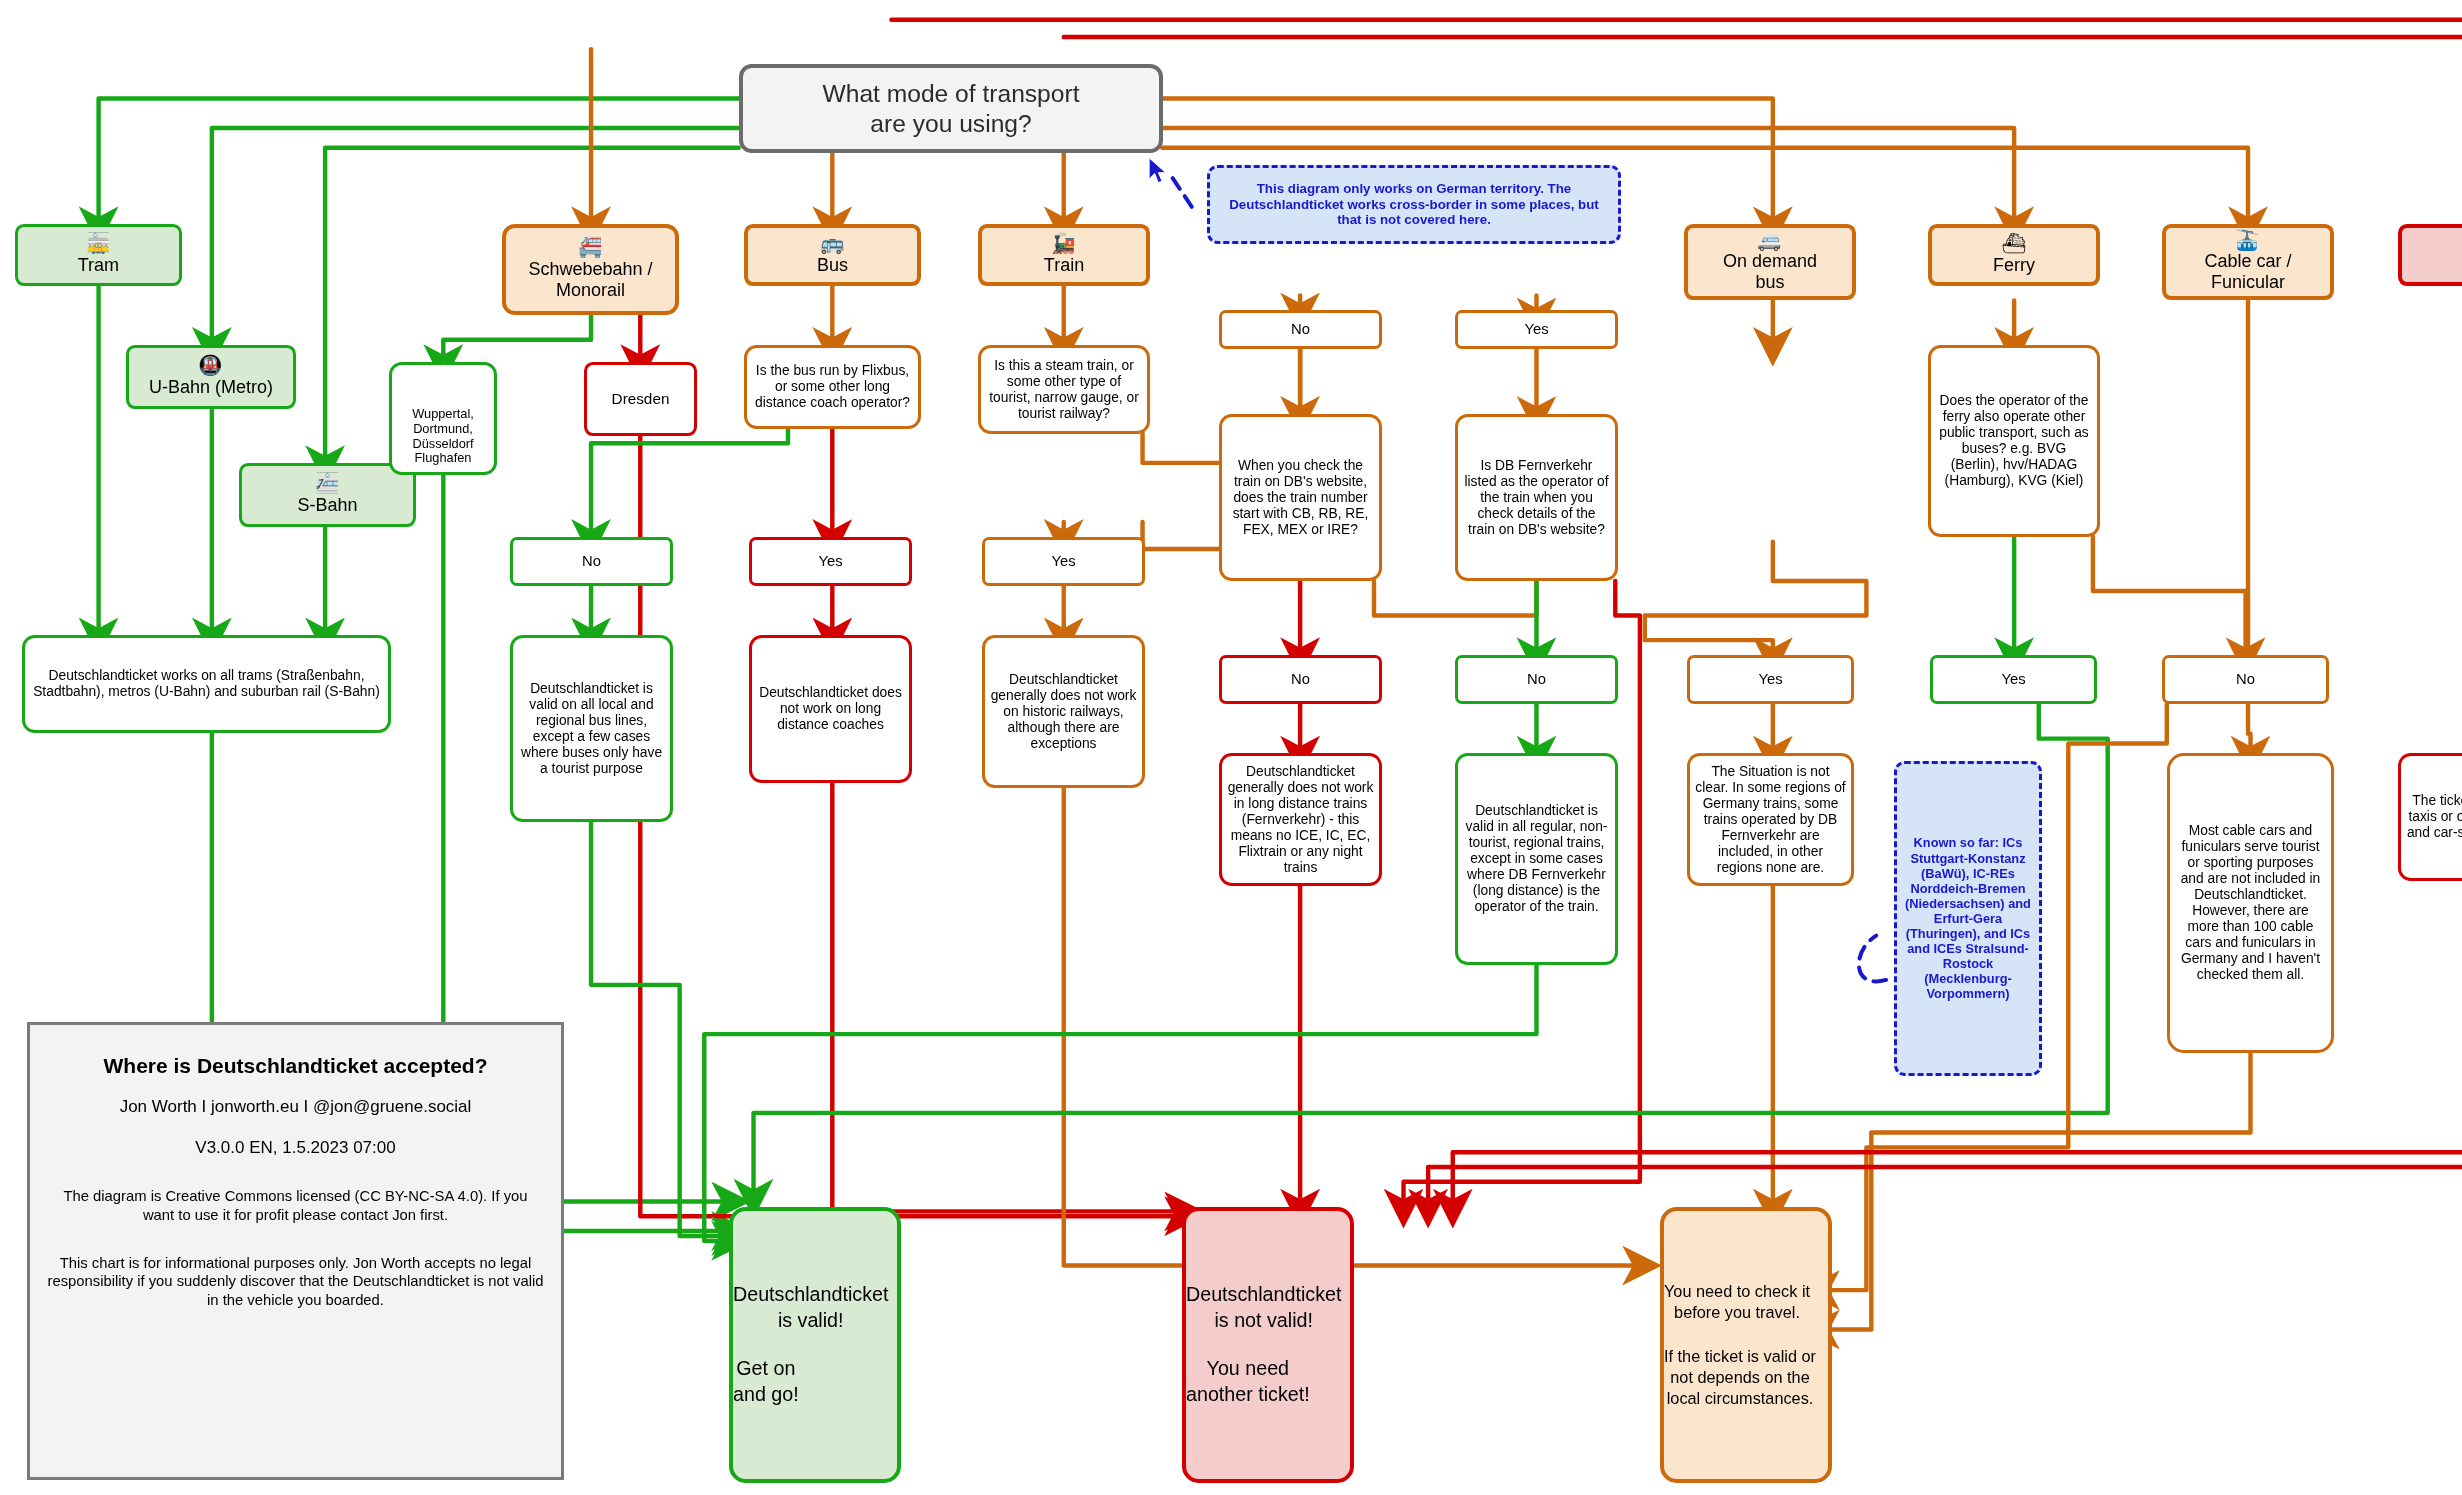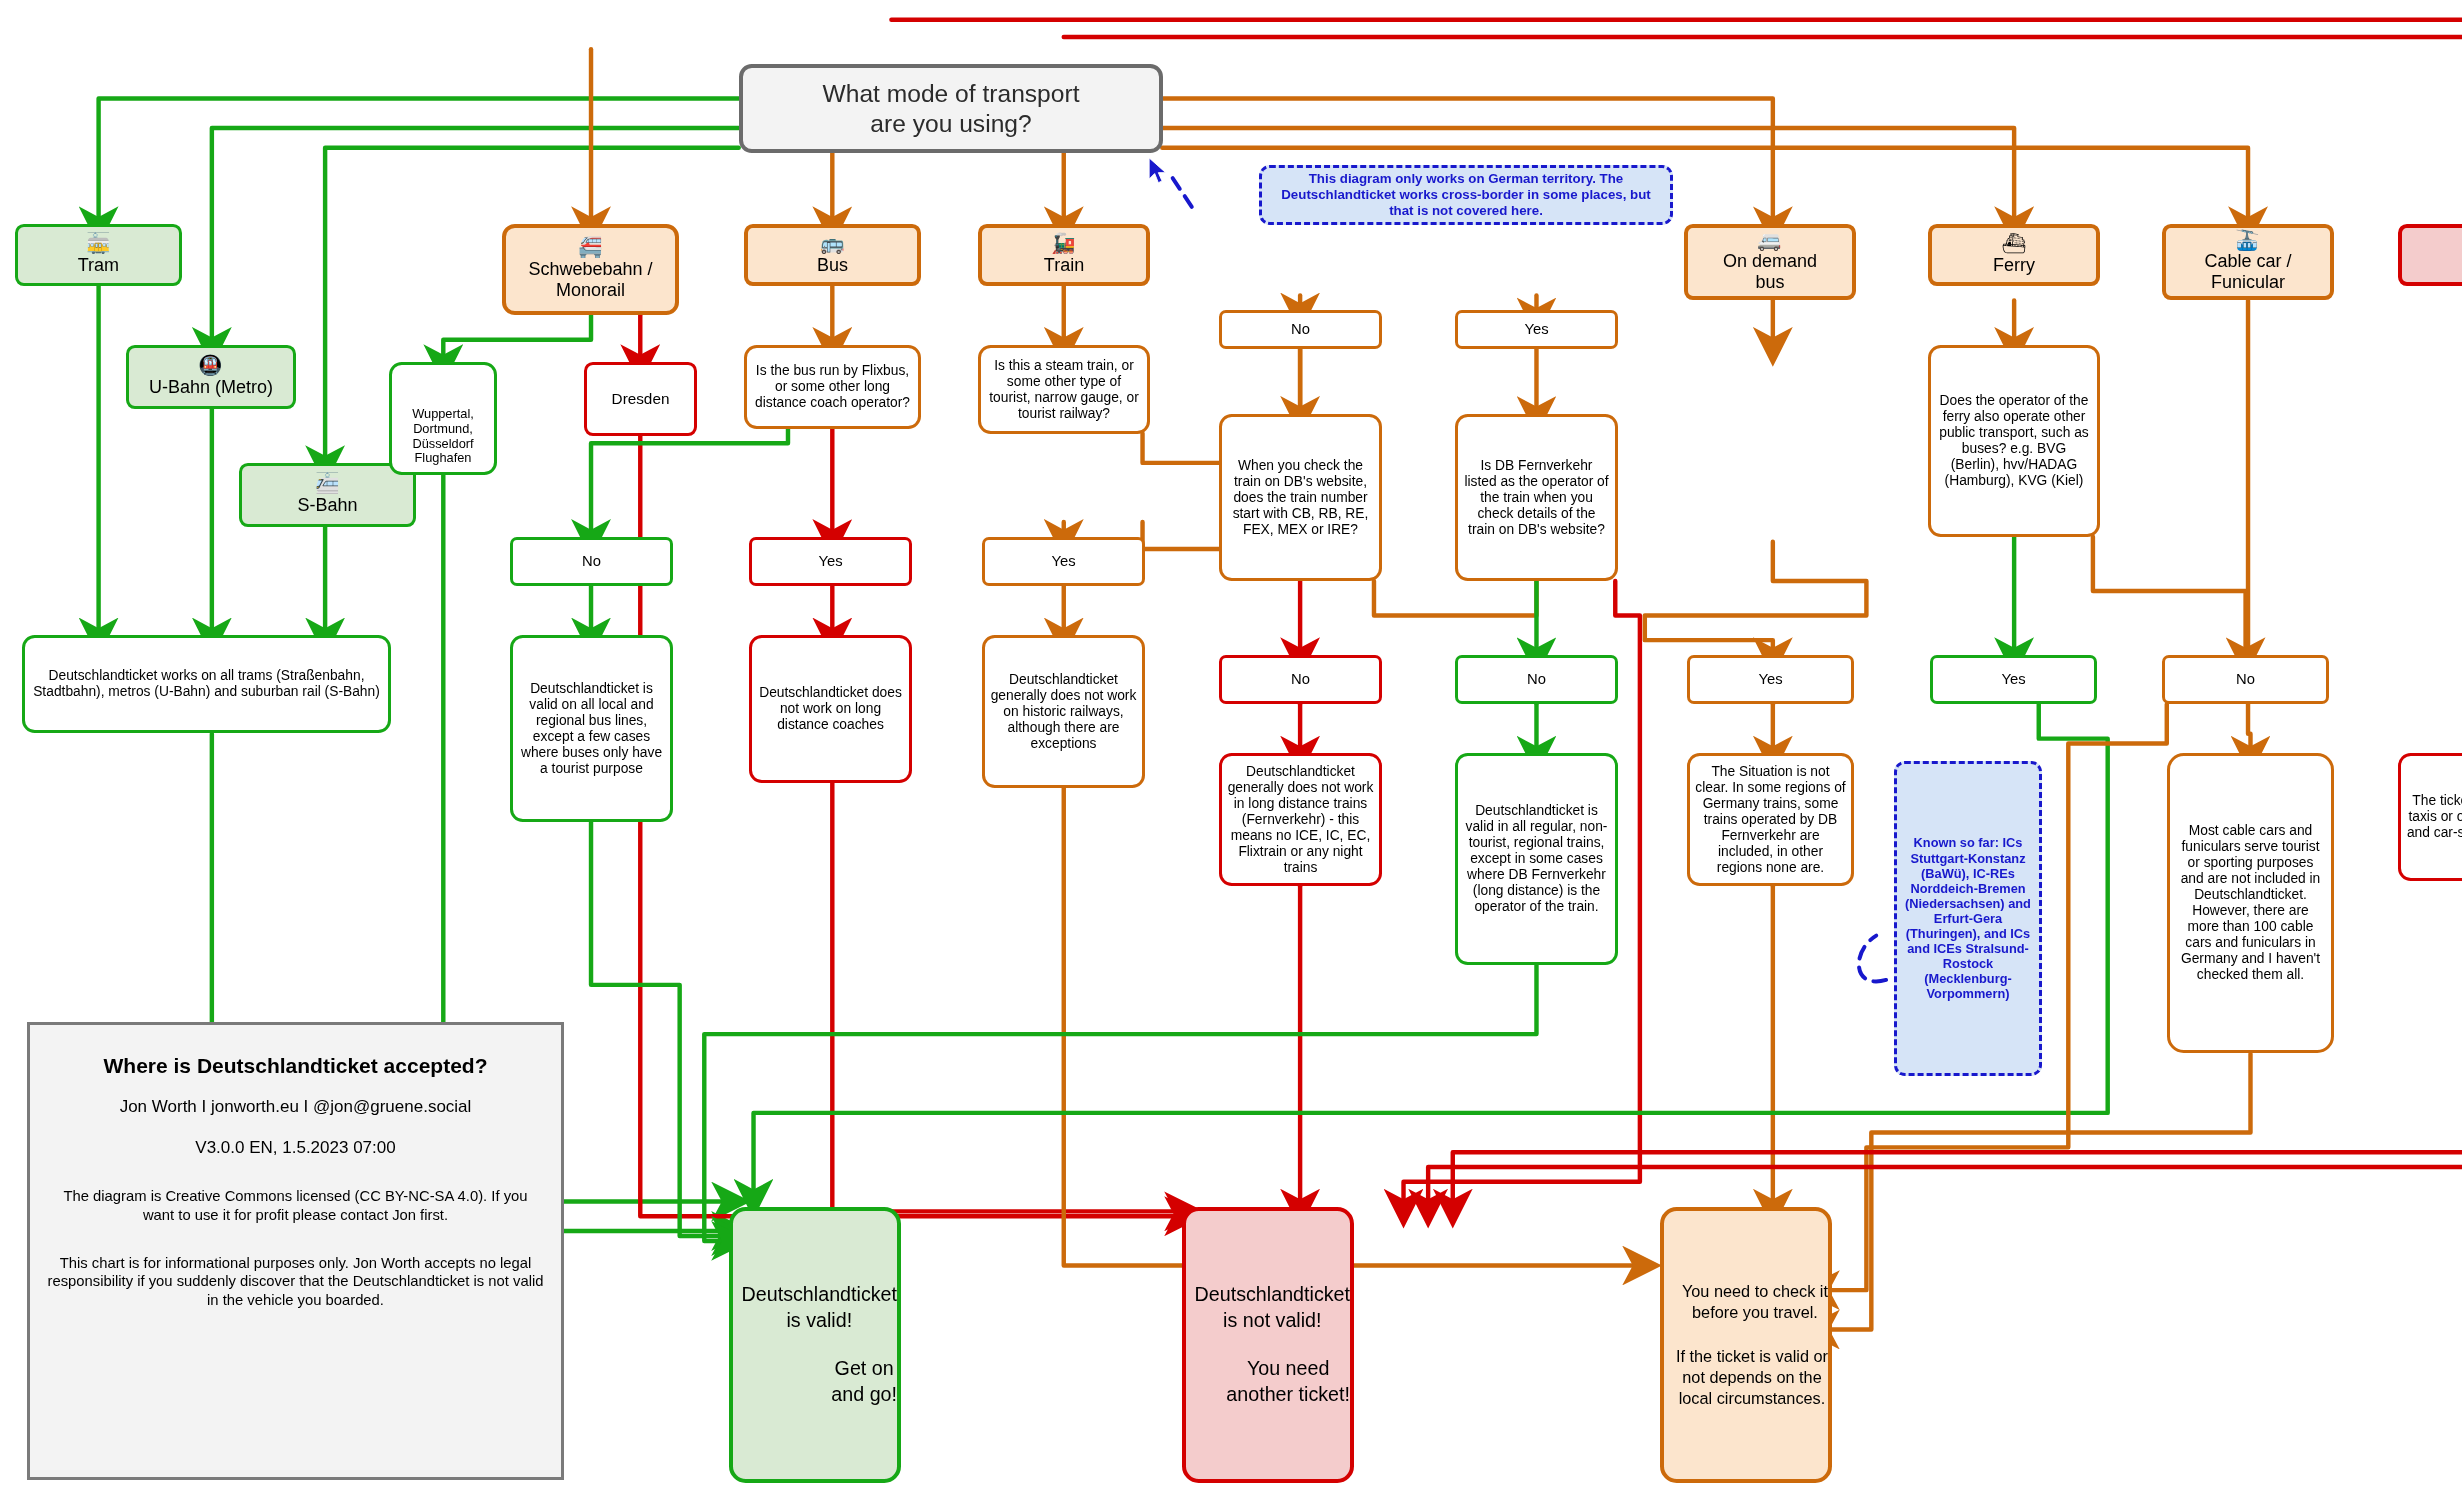--- a/index.html
+++ b/index.html
@@ -41,21 +41,21 @@
         color:#1818CC;font-weight:bold;display:flex;align-items:center;justify-content:center;
         text-align:center;border-radius:10.8px;line-height:1.18;}
 
   .legend{position:absolute;box-sizing:border-box;border:3.4px solid #7a7a7a;background:#f3f3f3;
           padding:19.7px 16.7px;color:#000;}
   .legend h1{font-size:21px;margin:8.9px 0 0 0;text-align:center;font-weight:bold;}
   .legend p{font-size:17px;margin:18.7px 0 0 0;text-align:center;line-height:1.25;}
   .legend p.small{font-size:14.8px;margin-top:29.5px;}
 
   .outcome{position:absolute;box-sizing:border-box;display:flex;flex-direction:column;
-           align-items:flex-end;justify-content:center;text-align:center;border-style:solid;
+           align-items:flex-start;justify-content:center;text-align:center;border-style:solid;
            border-radius:16.7px;line-height:1.3;}
   .outcome .l1{font-size:19.7px;}
   .outcome .gap{height:22.7px;}
 
   .title-box{position:absolute;box-sizing:border-box;border:4.4px solid #6b6b6b;background:#f3f3f3;
              border-radius:12.8px;display:flex;align-items:center;justify-content:center;
              text-align:center;font-size:24.6px;line-height:1.2;color:#2b2b2b;}
 
   .cursor{position:absolute;width:22.7px;height:27.6px;}
 </style>
@@ -192,21 +192,21 @@
 
   <div class="title-box" style="left:739px;top:64px;width:424px;height:89px;">
     <span style="white-space:pre-line">What mode of transport
 are you using?</span>
   </div>
 
   <svg class="cursor" style="left:1147px;top:157px;" viewBox="0 0 24 30">
     <path d="M2,1 L2,24 L8,18 L12,28 L16,26 L12,17 L20,17 Z" fill="#1818CC" stroke="#fff" stroke-width="1"></path>
   </svg>
 
-  <div class="note" style="left:1259px;top:165px;width:414px;height:60px;font-size:13.3px;padding:0 9.8px;">
+  <div class="note" style="left:1207px;top:165px;width:414px;height:79px;font-size:13.3px;padding:0 9.8px;">
     <span>This diagram only works on German territory. The Deutschlandticket works cross-border in some places, but that is not covered here.</span>
   </div>
 
   <div class="node g b8 r18 fill-g" style="left:14.8px;top:224px;width:167px;height:62px;">
     <span class="icon">🚋</span>
     <span class="lbl">Tram</span>
   </div>
 
   <div class="node g b8 r18 fill-g" style="left:126px;top:345px;width:170px;height:64px;">
     <span class="icon">🚇</span>

